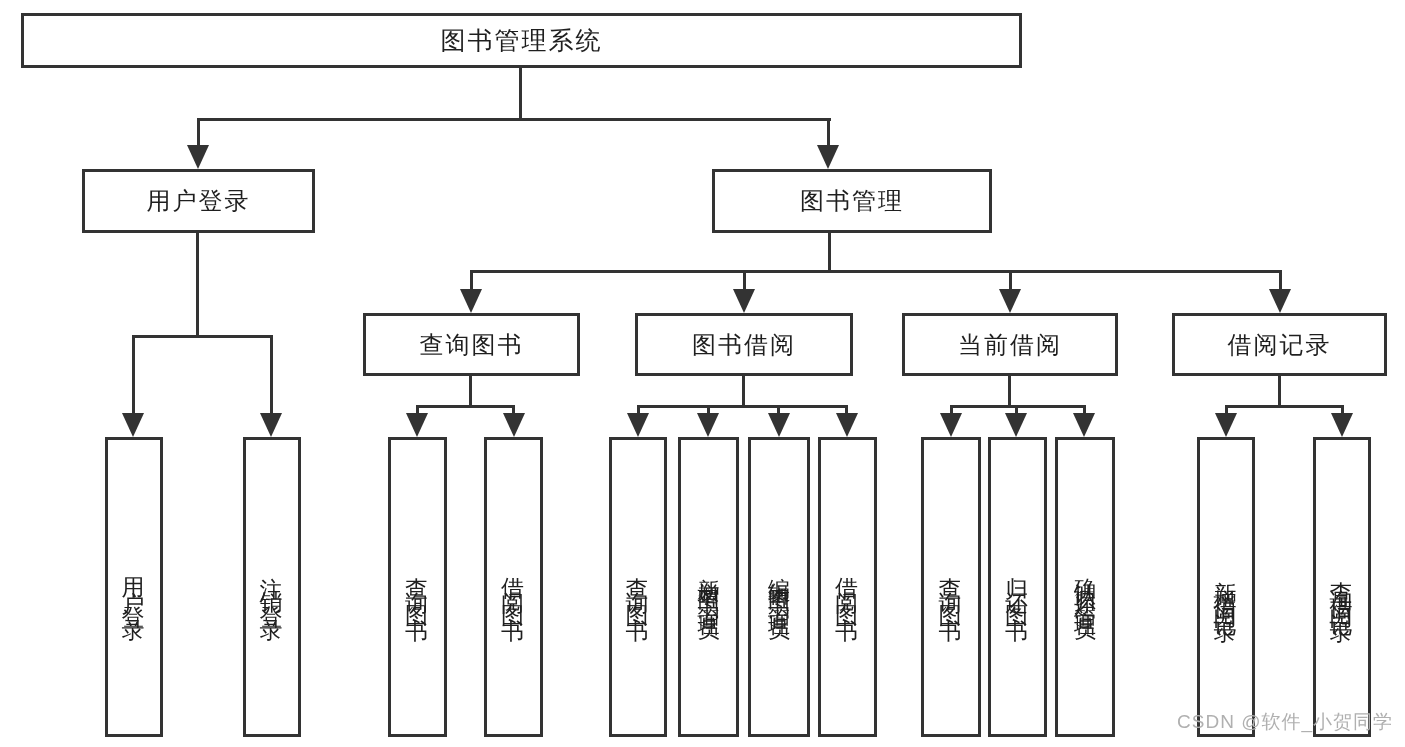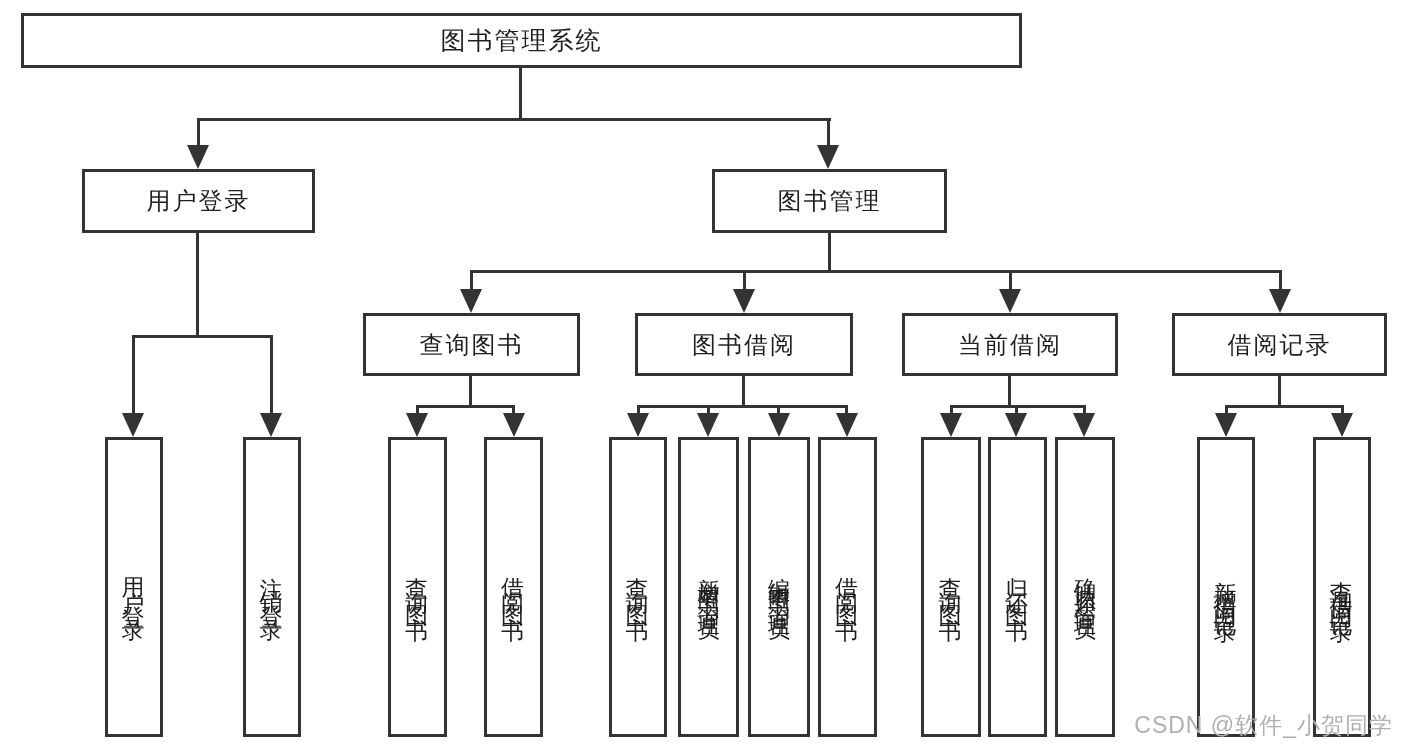--- a/index.html
+++ b/index.html
@@ -31,40 +31,40 @@
   .vs-mid{letter-spacing:8px;}
   .vs-narrow{letter-spacing:6px;font-size:22px;}
   .vline{position:absolute;width:3px;background:var(--line);}
   .hline{position:absolute;height:3px;background:var(--line);}
   .arrow{
     position:absolute;width:0;height:0;
     border-left:11px solid transparent;border-right:11px solid transparent;
     border-top:24px solid var(--line);
   }
   .watermark{
-    position:absolute;right:12px;bottom:6px;font-size:23px;
+    position:absolute;right:12px;bottom:12px;font-size:19px;
     color:var(--watermark);letter-spacing:1px;white-space:nowrap;
   }
 </style>
 </head>
 <body>
 
 <div class="canvas">
 
   <div class="box root" style="left:21px;top:13px;width:1001px;height:55px;">图书管理系统</div>
 
   <div class="vline" style="left:519px;top:67px;height:54px;"></div>
   <div class="hline" style="left:197px;top:118px;width:634px;"></div>
   <div class="vline" style="left:197px;top:118px;height:30px;"></div>
   <div class="vline" style="left:827px;top:118px;height:30px;"></div>
   <div class="arrow" style="left:187px;top:145px;"></div>
   <div class="arrow" style="left:817px;top:145px;"></div>
 
   <div class="box" style="left:82px;top:169px;width:233px;height:64px;">用户登录</div>
-  <div class="box" style="left:712px;top:169px;width:235px;height:64px;">图书管理</div>
+  <div class="box" style="left:712px;top:169px;width:280px;height:64px;">图书管理</div>
 
   <div class="vline" style="left:196px;top:233px;height:105px;"></div>
   <div class="hline" style="left:132px;top:335px;width:141px;"></div>
   <div class="vline" style="left:132px;top:335px;height:80px;"></div>
   <div class="vline" style="left:270px;top:335px;height:80px;"></div>
   <div class="arrow" style="left:122px;top:413px;"></div>
   <div class="arrow" style="left:260px;top:413px;"></div>
 
   <div class="vline" style="left:828px;top:233px;height:40px;"></div>
   <div class="hline" style="left:470px;top:270px;width:812px;"></div>

